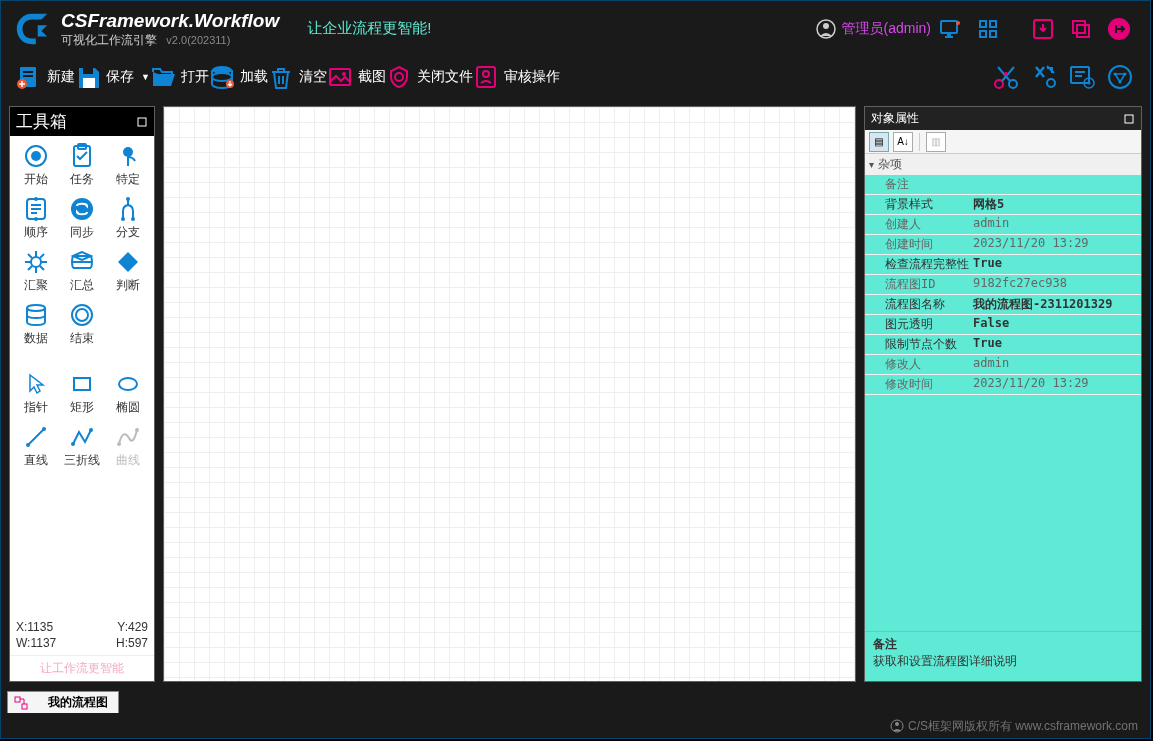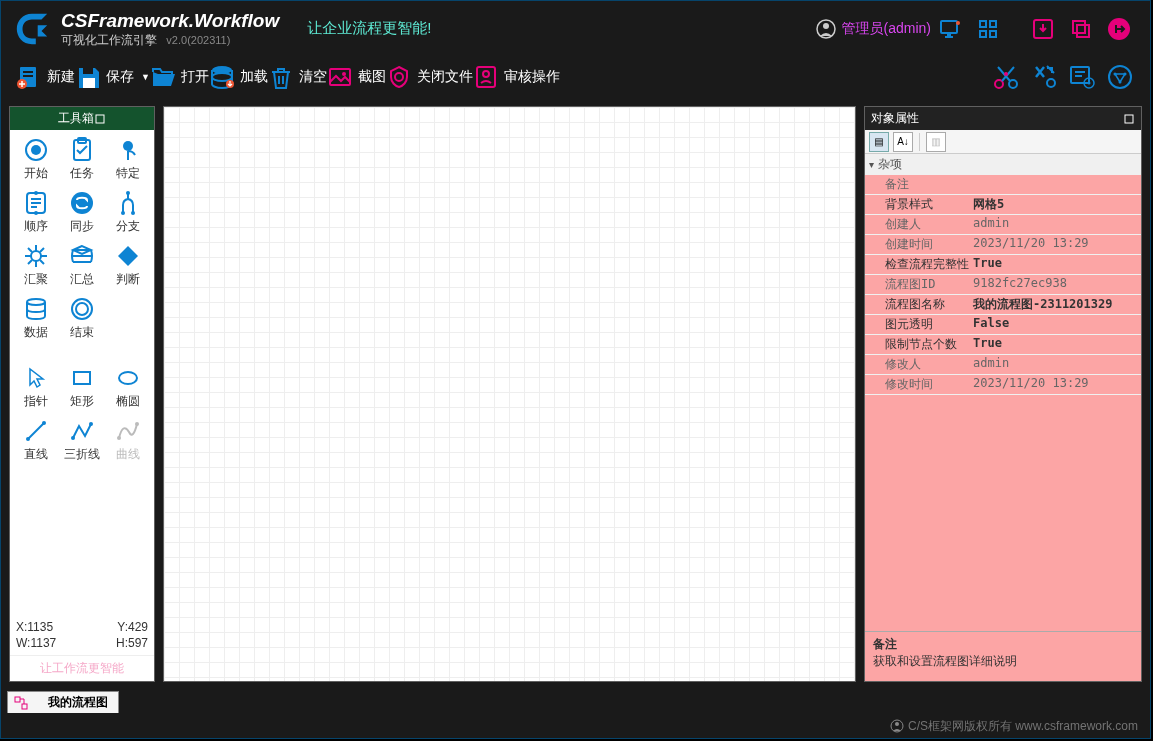--- a/index.html
+++ b/index.html
@@ -25,36 +25,36 @@
 .tb-icon{width:26px;height:26px}
 .chev{color:#fff;font-size:9px;margin-left:2px}
 .toolbar-spacer{flex:1}
 .tb-right-btn{width:30px;height:30px;cursor:pointer;margin-left:8px;display:flex;align-items:center;justify-content:center}
 
 
 .main{flex:1;display:flex;padding:8px;gap:8px;background:#1a1a1a;min-height:0}
 
 
 .toolbox{width:146px;background:#fff;border:1px solid #606060;display:flex;flex-direction:column}
-.tb-title{background:#14532d;color:#fff;font-size:12px;padding:3px 6px;display:flex;justify-content:center;align-items:center}
+.tb-title{background:#000000;color:#fff;font-size:17px;padding:3px 6px;display:flex;justify-content:space-between;align-items:center}
 .pin-icon{width:12px;height:12px}
 .tool-grid{display:grid;grid-template-columns:repeat(3,1fr);gap:2px;padding:4px}
 .tool-item{display:flex;flex-direction:column;align-items:center;cursor:pointer;padding:3px 0}
 .tool-icon{width:26px;height:26px;margin-bottom:2px}
 .tool-label{font-size:12px;color:#333}
 .tool-sep{height:10px}
 .coords{padding:4px 6px;font-size:12px;color:#333;font-family:Arial}
 .coord-row{display:flex;justify-content:space-between;padding:1px 0}
 .toolbox-footer{text-align:center;color:#f5a8c8;font-size:12px;padding:4px 0;border-top:1px solid #eee}
 
 
 .canvas{flex:1;background:#fff;background-image:linear-gradient(#eee 1px,transparent 1px),linear-gradient(90deg,#eee 1px,transparent 1px);background-size:15px 15px;border:1px solid #606060}
 
 
-.props{width:278px;background:#fca5a5;border:1px solid #606060;display:flex;flex-direction:column;min-height:0}
+.props{width:278px;background:#5eead4;border:1px solid #606060;display:flex;flex-direction:column;min-height:0}
 .props-title{background:#222;color:#fff;font-size:12px;padding:3px 6px;display:flex;justify-content:space-between;align-items:center}
 .props-tb{height:24px;border-bottom:1px solid #ccc;background:#f5f5f5;display:flex;align-items:center;padding:0 4px;gap:4px}
 .props-tb-btn{width:20px;height:20px;border:1px solid #aaa;background:#fff;font-size:10px;cursor:pointer;display:flex;align-items:center;justify-content:center}
 .props-tb-btn.active{background:#d8e6f2;border-color:#7aa}
 .props-tb-sep{width:1px;height:18px;background:#ccc;margin:0 2px}
 .cat-header{background:#f0f0f0;padding:2px 4px;font-size:12px;color:#555;display:flex;align-items:center;cursor:pointer}
 .expand-icon{font-size:10px;margin-right:4px}
 .prop-row{display:flex;font-size:12px;border-bottom:1px solid #f0f0f0;padding:1px 0}
 .prop-name{width:108px;padding-left:20px;color:#666;font-family:"SimSun",monospace}
 .prop-name.dark{color:#333}

